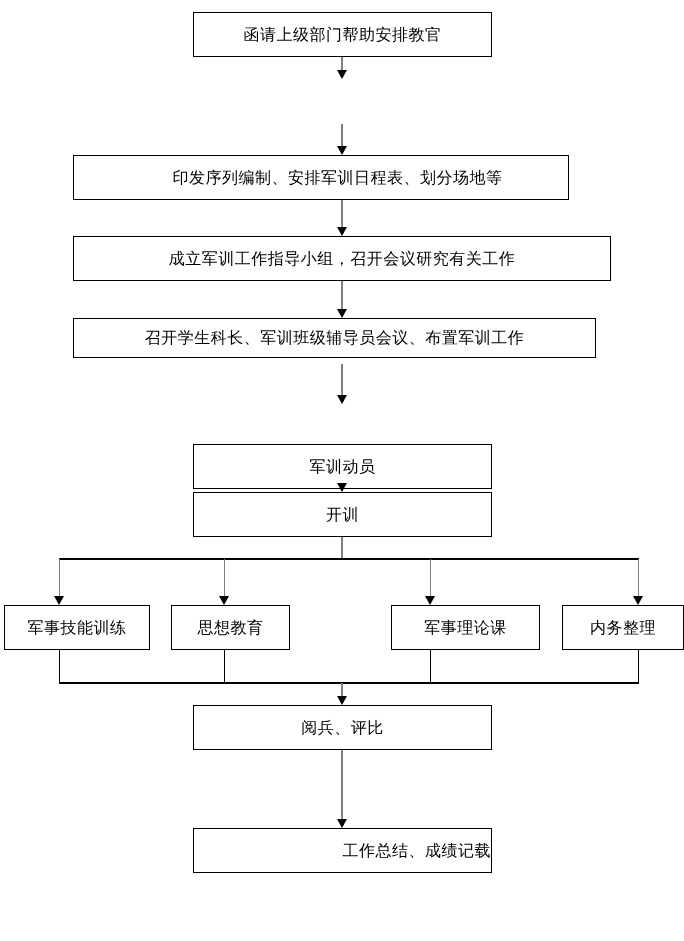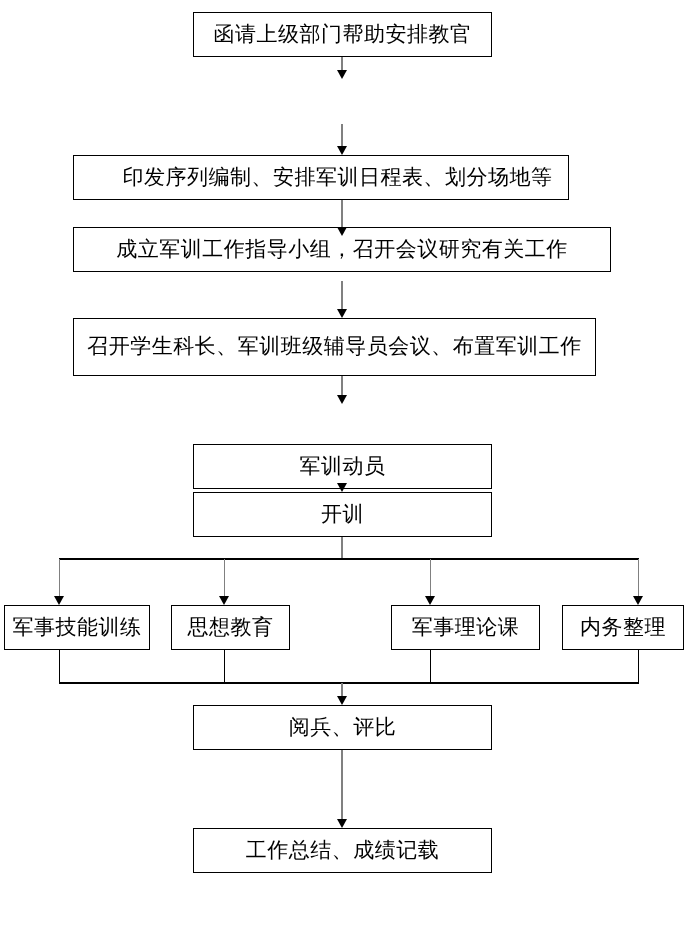--- a/index.html
+++ b/index.html
@@ -18,21 +18,21 @@
   }
   .node {
     position: absolute;
     box-sizing: border-box;
     border: 1.6px solid #000000;
     background: #ffffff;
     display: flex;
     align-items: center;
     justify-content: center;
     color: #000000;
-    font-size: 21px;
+    font-size: 16px;
     line-height: 1.1;
     letter-spacing: 0.5px;
     white-space: nowrap;
     z-index: 2;
   }
   .node-label {
     display: block;
   }
   .conn {
     position: absolute;
@@ -106,25 +106,25 @@
 
   <div class="node" style="left:193px; top:12px; width:299px; height:45px;">
     <span class="node-label">函请上级部门帮助安排教官</span>
   </div>
 
 
   <div class="node" style="left:73px; top:155px; width:496px; height:45px;padding-left:33px;">
     <span class="node-label">印发序列编制、安排军训日程表、划分场地等</span>
   </div>
 
-  <div class="node" style="left:73px; top:227px; width:538px; height:45px;">
+  <div class="node" style="left:73px; top:236px; width:538px; height:45px;">
     <span class="node-label">成立军训工作指导小组，召开会议研究有关工作</span>
   </div>
 
-  <div class="node" style="left:73px; top:318px; width:523px; height:58px;">
+  <div class="node" style="left:73px; top:318px; width:523px; height:40px;">
     <span class="node-label">召开学生科长、军训班级辅导员会议、布置军训工作</span>
   </div>
 
   <div class="node" style="left:193px; top:404px; width:299px; height:45px;margin-top:40px;">
     <span class="node-label">军训动员</span>
   </div>
 
   <div class="node" style="left:193px; top:492px; width:299px; height:45px;justify-content:center;">
     <span class="node-label">开训</span>
   </div>
@@ -142,17 +142,17 @@
   </div>
 
   <div class="node" style="left:562px; top:605px; width:122px; height:45px;">
     <span class="node-label">内务整理</span>
   </div>
 
   <div class="node" style="left:193px; top:705px; width:299px; height:45px;">
     <span class="node-label">阅兵、评比</span>
   </div>
 
-  <div class="node" style="left:193px; top:828px; width:299px; height:45px;">
+  <div class="node" style="left:193px; top:828px; width:299px; height:45px;justify-content:flex-end;">
     <span class="node-label">工作总结、成绩记载</span>
   </div>
 
 </div>
 
 </body></html>

